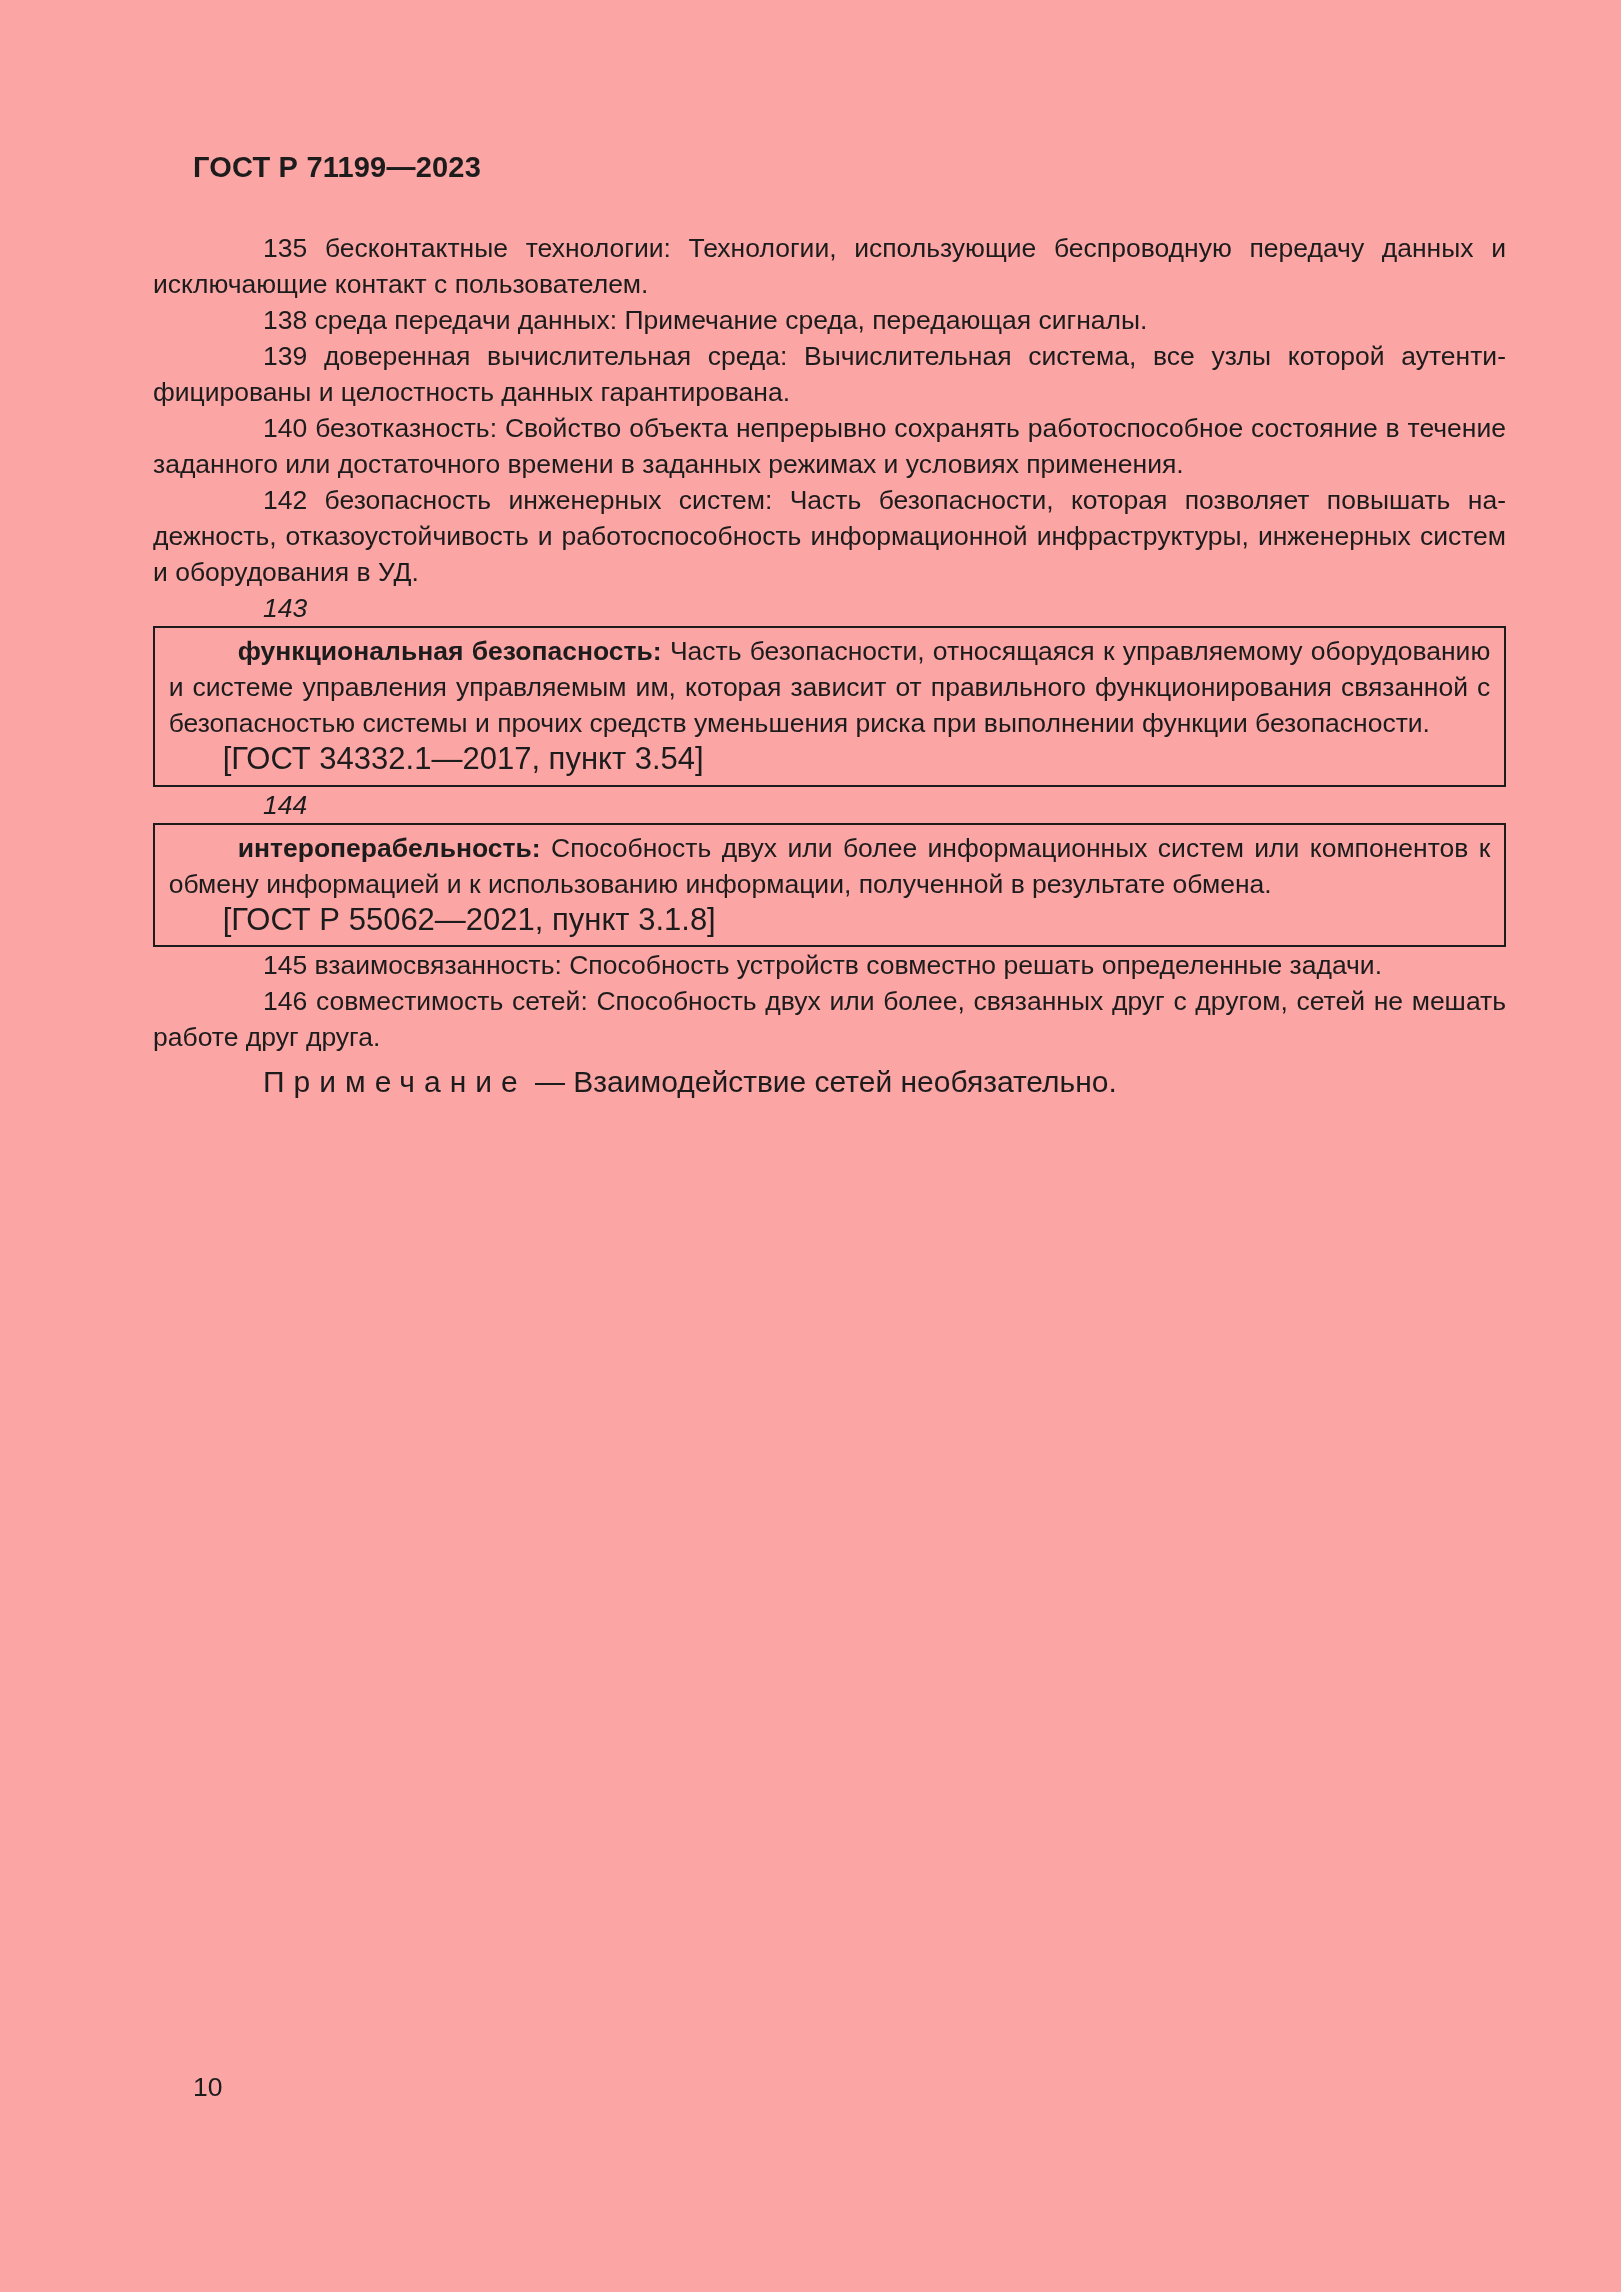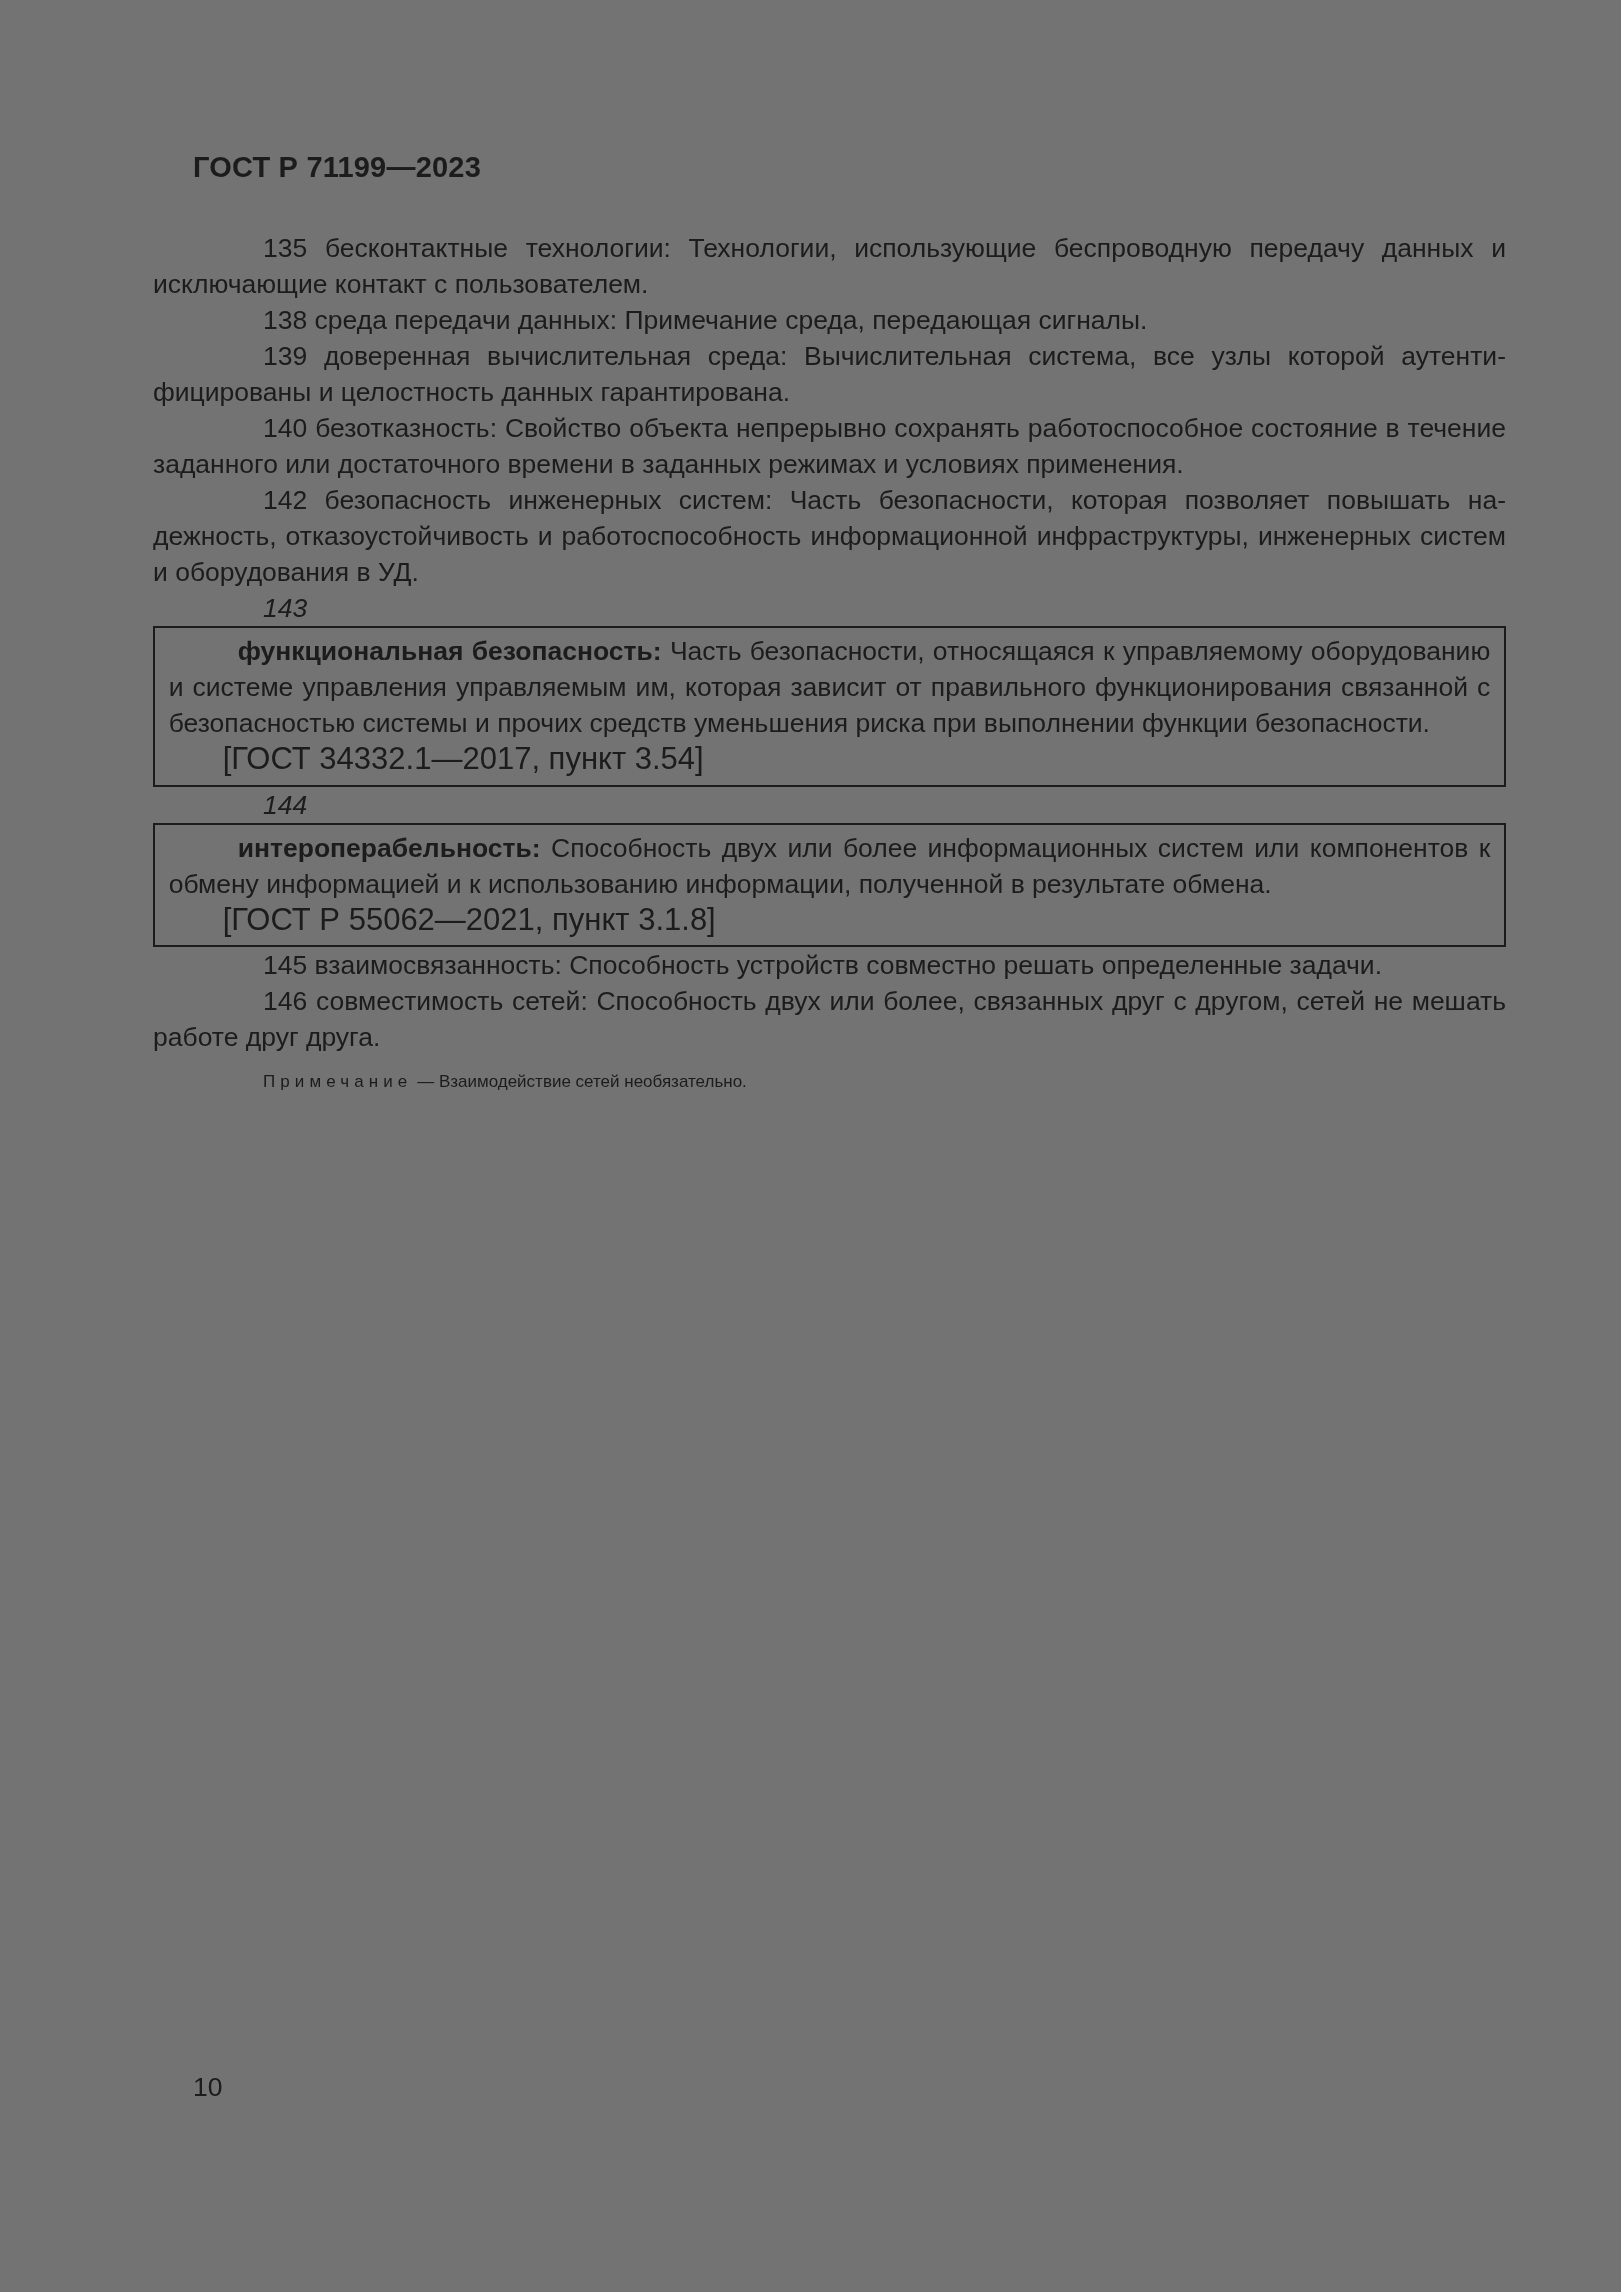--- a/index.html
+++ b/index.html
@@ -4,21 +4,21 @@
 <style>
   html, body {
     margin: 0;
     padding: 0;
     background: #f0f0f0;
   }
   .page {
     position: relative;
     width: 1621px;
     height: 2293px;
-    background: #737373;
+    background: #fca5a5;
     overflow: hidden;
     font-family: "Liberation Sans", "DejaVu Sans", sans-serif;
     color: #1c1c1c;
   }
   .content {
     position: absolute;
     left: 153px;
     right: 115px;
     top: 149px;
   }
@@ -68,21 +68,21 @@
     font-size: 31px;
     line-height: 36px;
     text-indent: 54px;
     text-align: left;
   }
   .def-box .term { font-weight: bold; }
   .mt-num { margin-top: 30px; }
   .mt-after-box { margin-top: 36px; }
   p.note {
     margin: 9.8px 0 0 0;
-    font-size: 17px;
+    font-size: 30px;
     line-height: 33px;
     text-indent: 110px;
   }
   .note-label { letter-spacing: 0.30em; }
   .page-num {
     position: absolute;
     left: 193px;
     top: 2070px;
     font-size: 26.5px;
     line-height: 35px;

